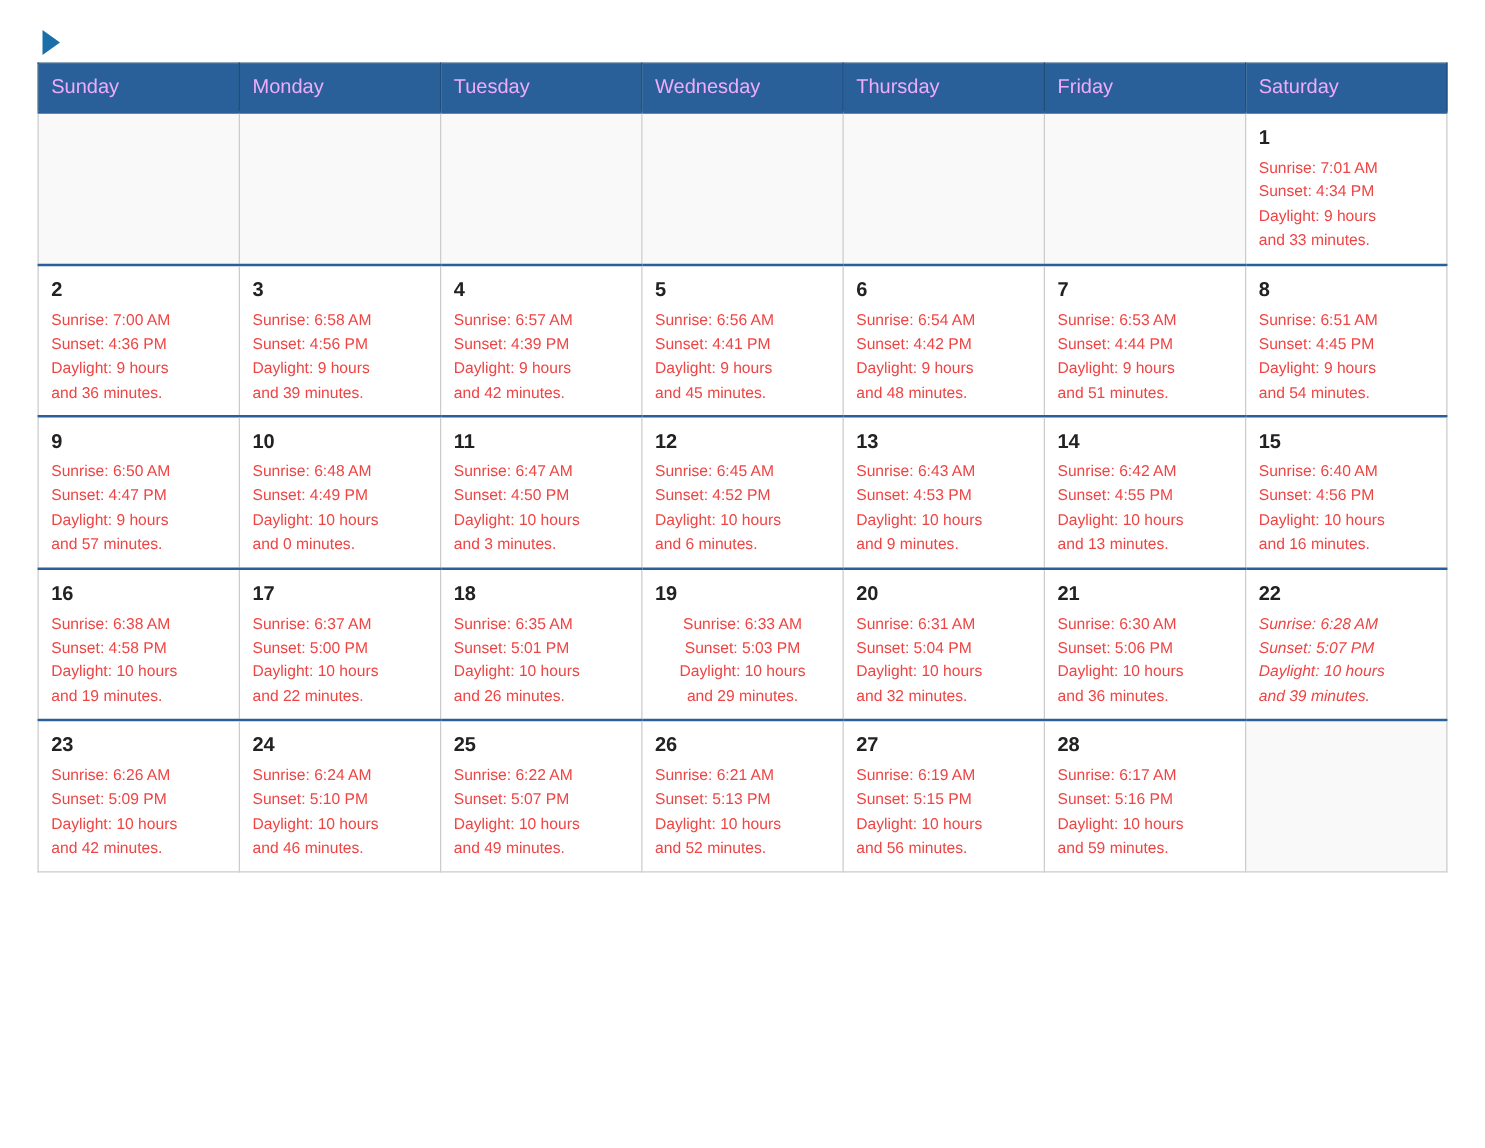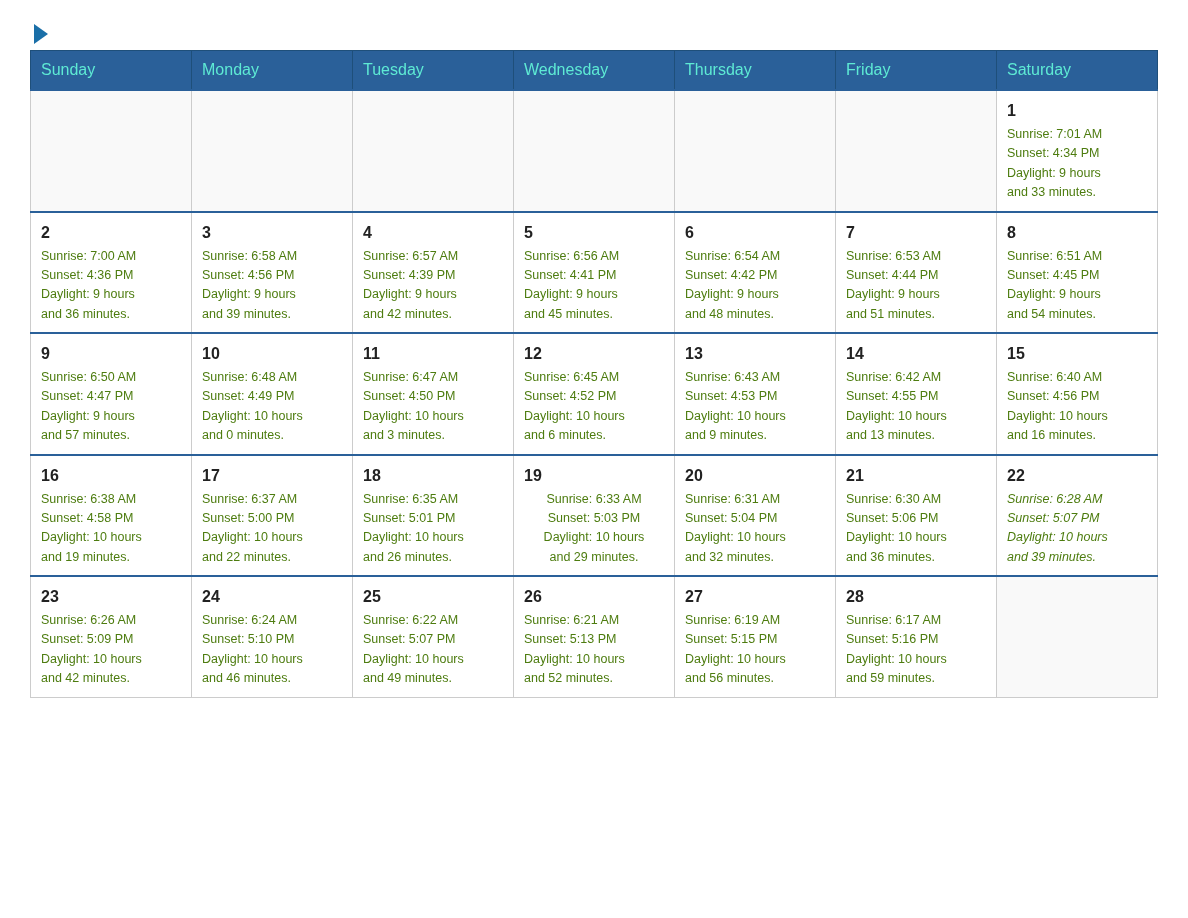--- a/index.html
+++ b/index.html
@@ -62,21 +62,21 @@
       color: #444;
       margin-top: 4px;
     }
     .calendar {
       width: 100%;
       border-collapse: collapse;
       margin-top: 10px;
     }
     .calendar th {
       background-color: #2a6099;
-      color: #5eead4;
+      color: #f0abfc;
       text-align: left;
       padding: 10px 10px;
       font-size: 16px;
       font-weight: normal;
       border: 1px solid #1e4f7a;
     }
     .calendar td {
       vertical-align: top;
       padding: 8px 10px;
       border: 1px solid #ccc;
@@ -91,21 +91,21 @@
     }
     .day-number {
       font-size: 16px;
       font-weight: bold;
       color: #222;
       display: block;
       margin-bottom: 2px;
     }
     .day-info {
       font-size: 12.5px;
-      color: #4d7c0f;
+      color: #ef4444;
       line-height: 1.55;
     }
     .week-row td {
       border-top: 2px solid #2a6099;
     }
   </style>
 </head>
 <body>
 
 <div class="header">

